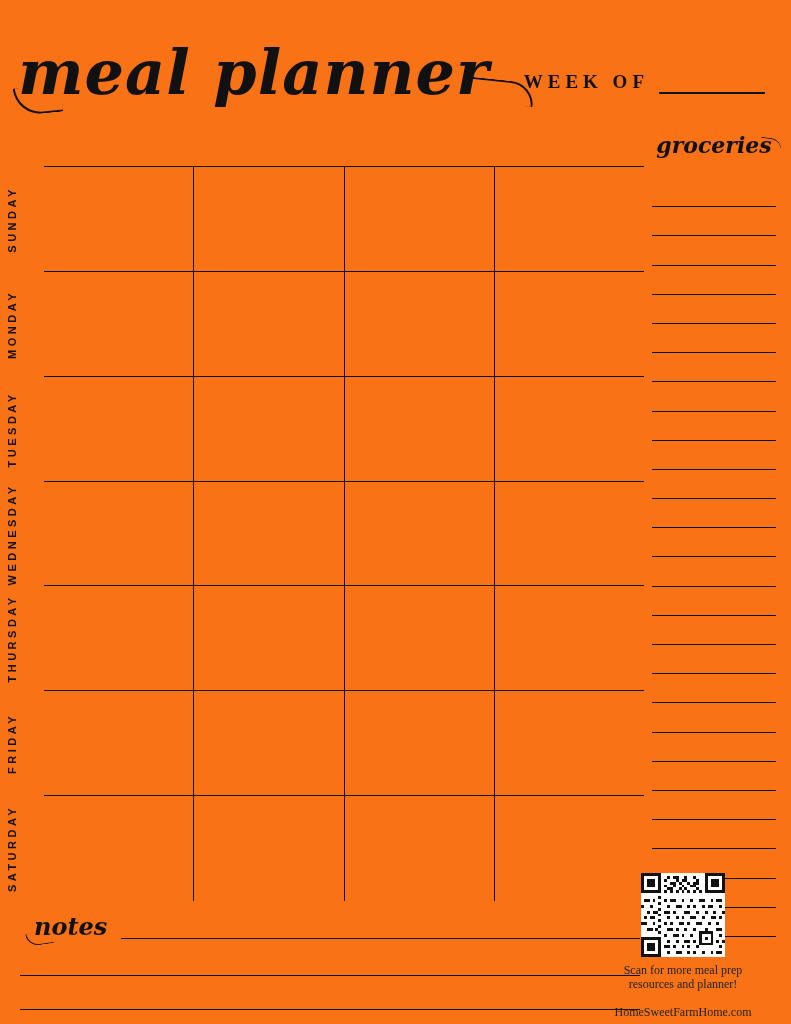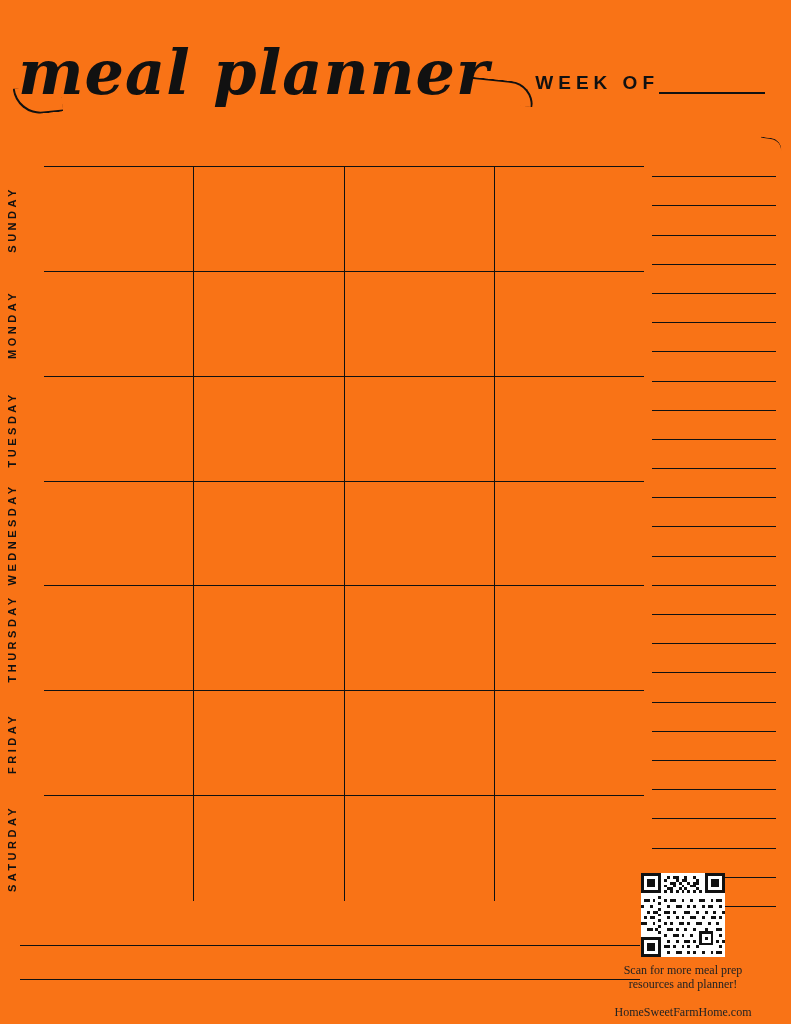--- a/index.html
+++ b/index.html
@@ -66,21 +66,23 @@
     border-right: 2px solid #111;
     border-radius: 0 26px 0 0;
     transform: rotate(6deg);
   }
 
   .week-of {
     position: absolute;
     right: 26px;
     top: 46px;
     display: flex;
-    align-items: flex-end;
+    align-items: center;
+    gap: 10px;
+    font-family: Liberation Serif, serif;
   }
   .week-of-label {
     font-size: 19px;
     letter-spacing: 5px;
     font-weight: 700;
     color: #111;
   }
   .week-of-line {
     width: 106px;
     border-bottom: 2px solid #111;
@@ -336,20 +338,21 @@
         <div class="cell"></div>
         <div class="cell"></div>
         <div class="cell"></div>
         <div class="cell"></div>
       </div>
 
     </div>
   </div>
 
   <div class="groceries">
+    <div class="groceries-title">groceries</div>
     <div class="groceries-swash"></div>
     <div class="grocery-lines">
       <div class="grocery-line"></div>
       <div class="grocery-line"></div>
       <div class="grocery-line"></div>
       <div class="grocery-line"></div>
       <div class="grocery-line"></div>
       <div class="grocery-line"></div>
       <div class="grocery-line"></div>
       <div class="grocery-line"></div>
@@ -368,20 +371,25 @@
       <div class="grocery-line"></div>
       <div class="grocery-line"></div>
       <div class="grocery-line"></div>
       <div class="grocery-line"></div>
       <div class="grocery-line"></div>
       <div class="grocery-line"></div>
     </div>
   </div>
 
   <div class="notes">
+    <div class="notes-head">
+      <div class="notes-swash-left"></div>
+      <div class="notes-title">notes</div>
+      <div class="notes-rule"></div>
+    </div>
     <div class="notes-line"></div>
     <div class="notes-line"></div>
   </div>
 
   <div class="qr-block">
     <svg class="qr" viewBox="0 0 29 29" shape-rendering="crispEdges">
       <rect width="29" height="29" fill="#ffffff"></rect>
       <g fill="#111111">
 
         <rect x="0" y="0" width="7" height="1"></rect>

